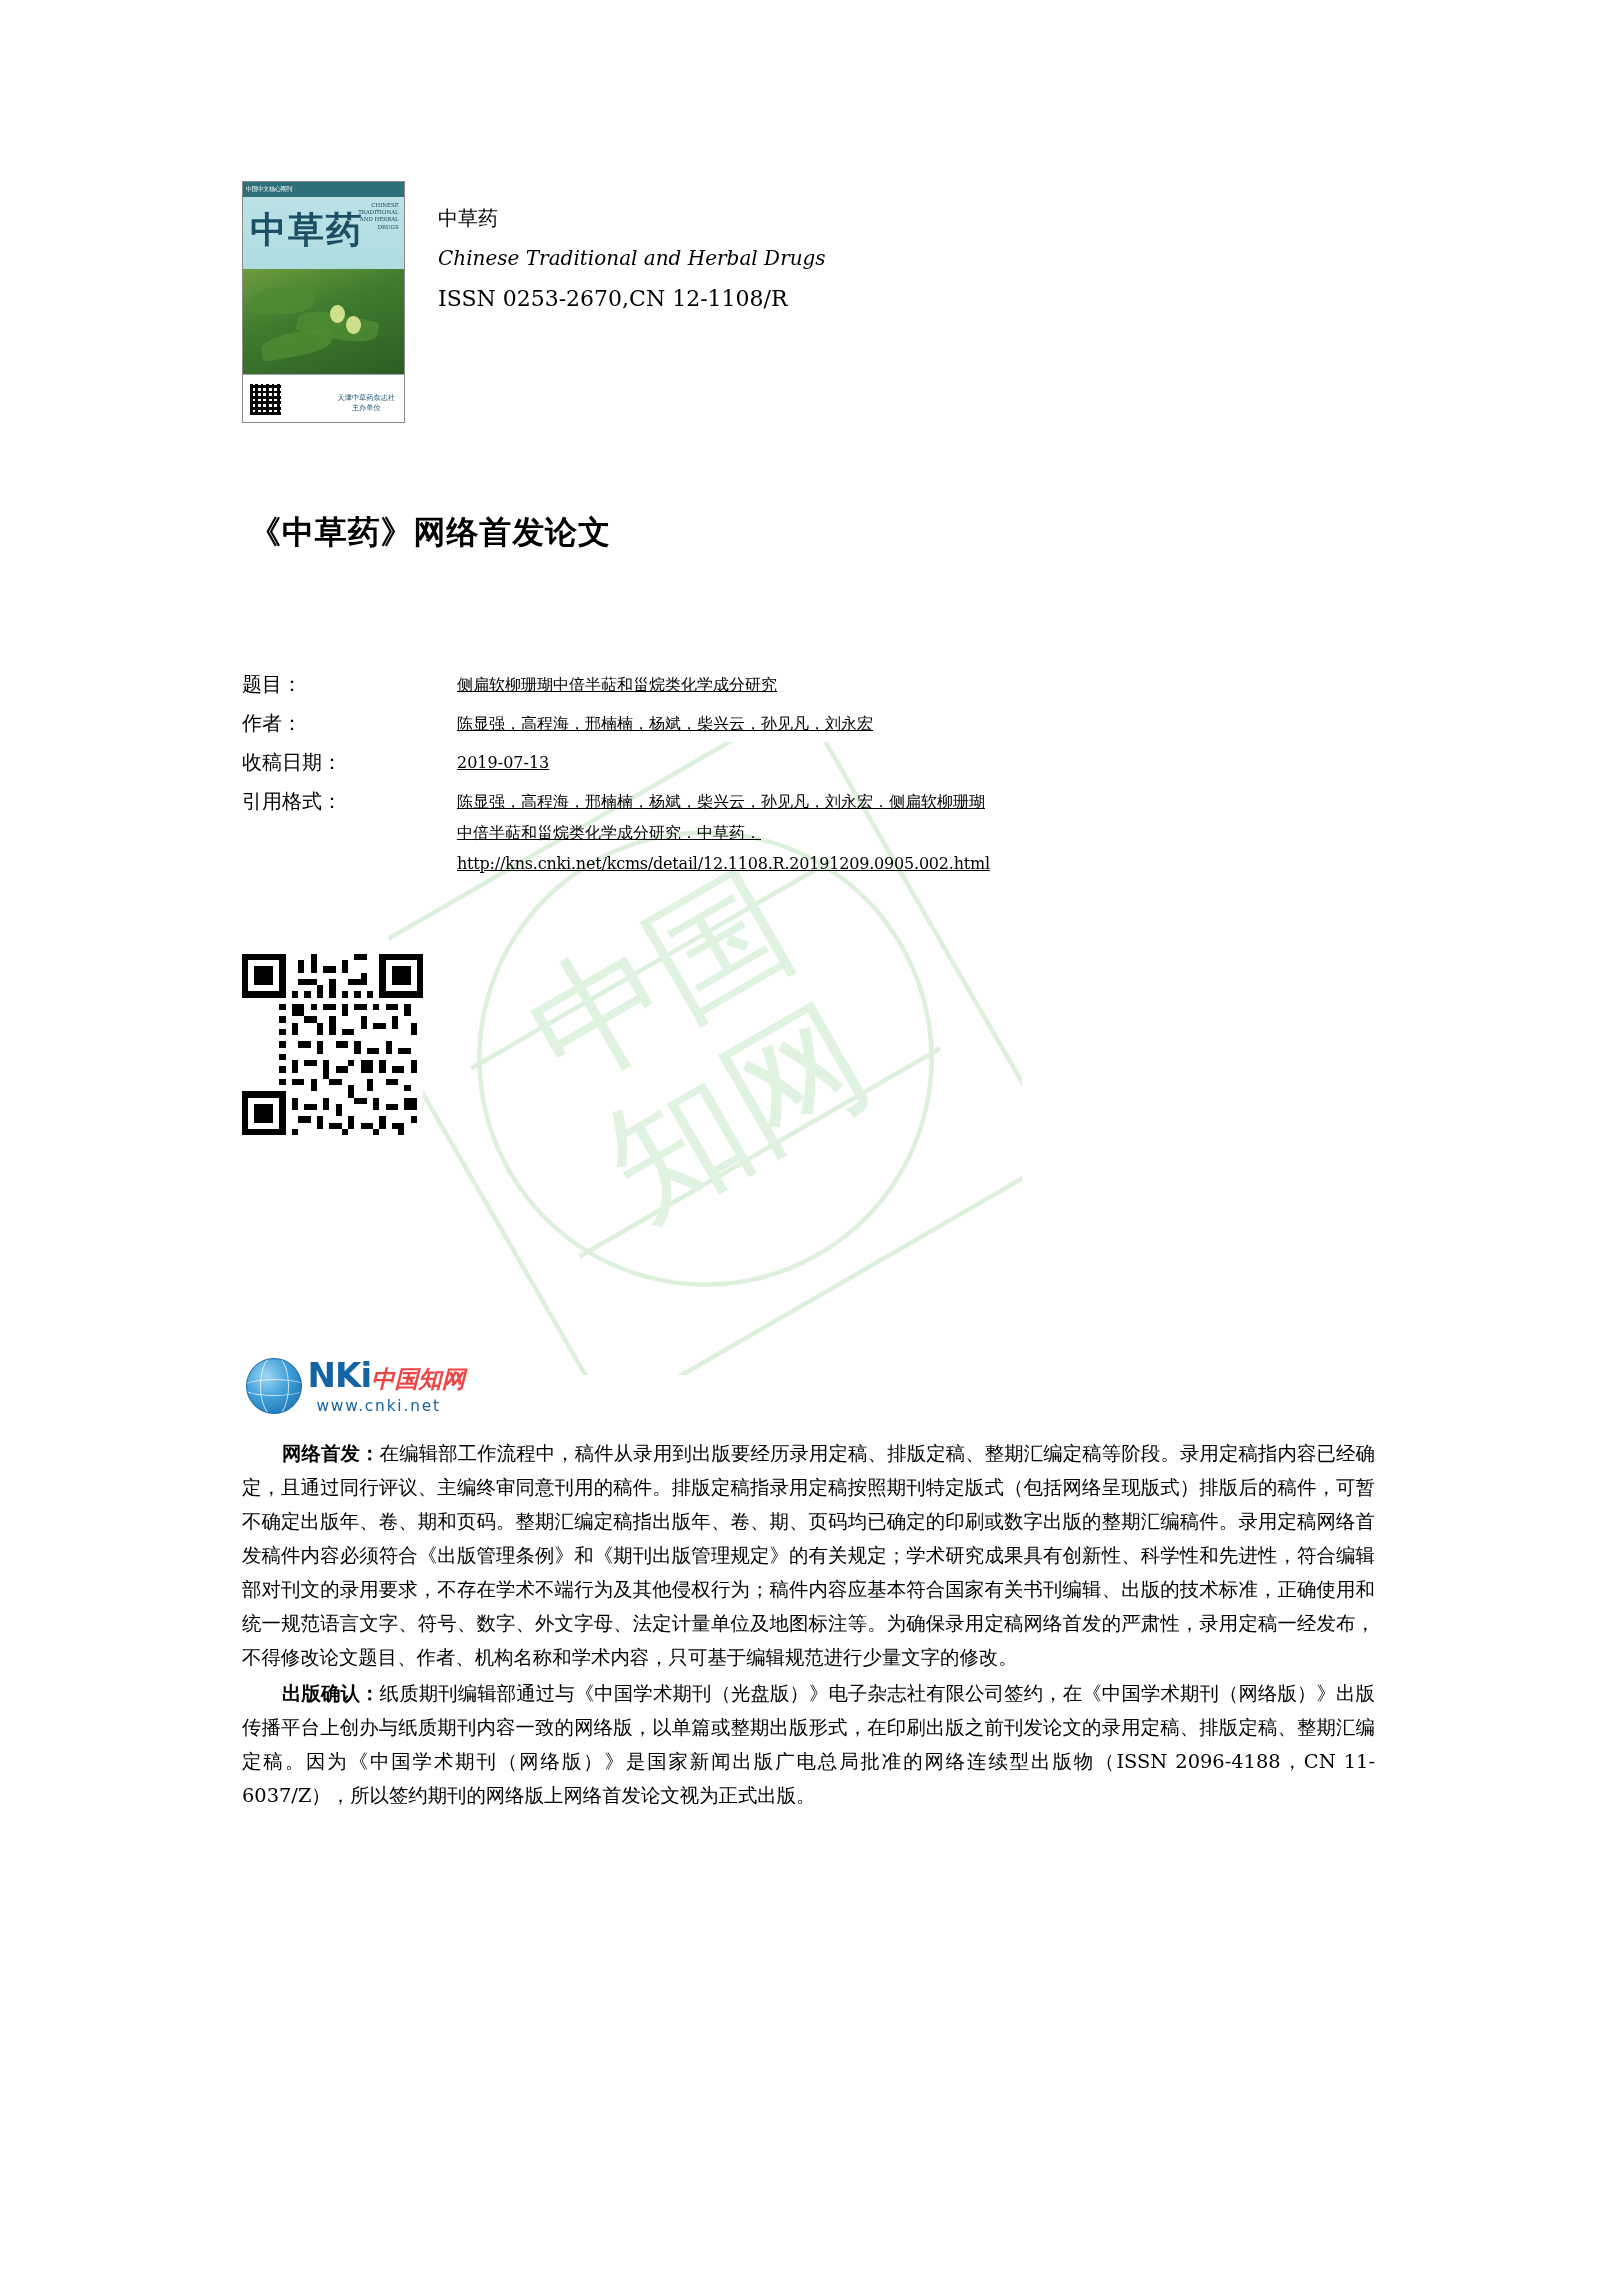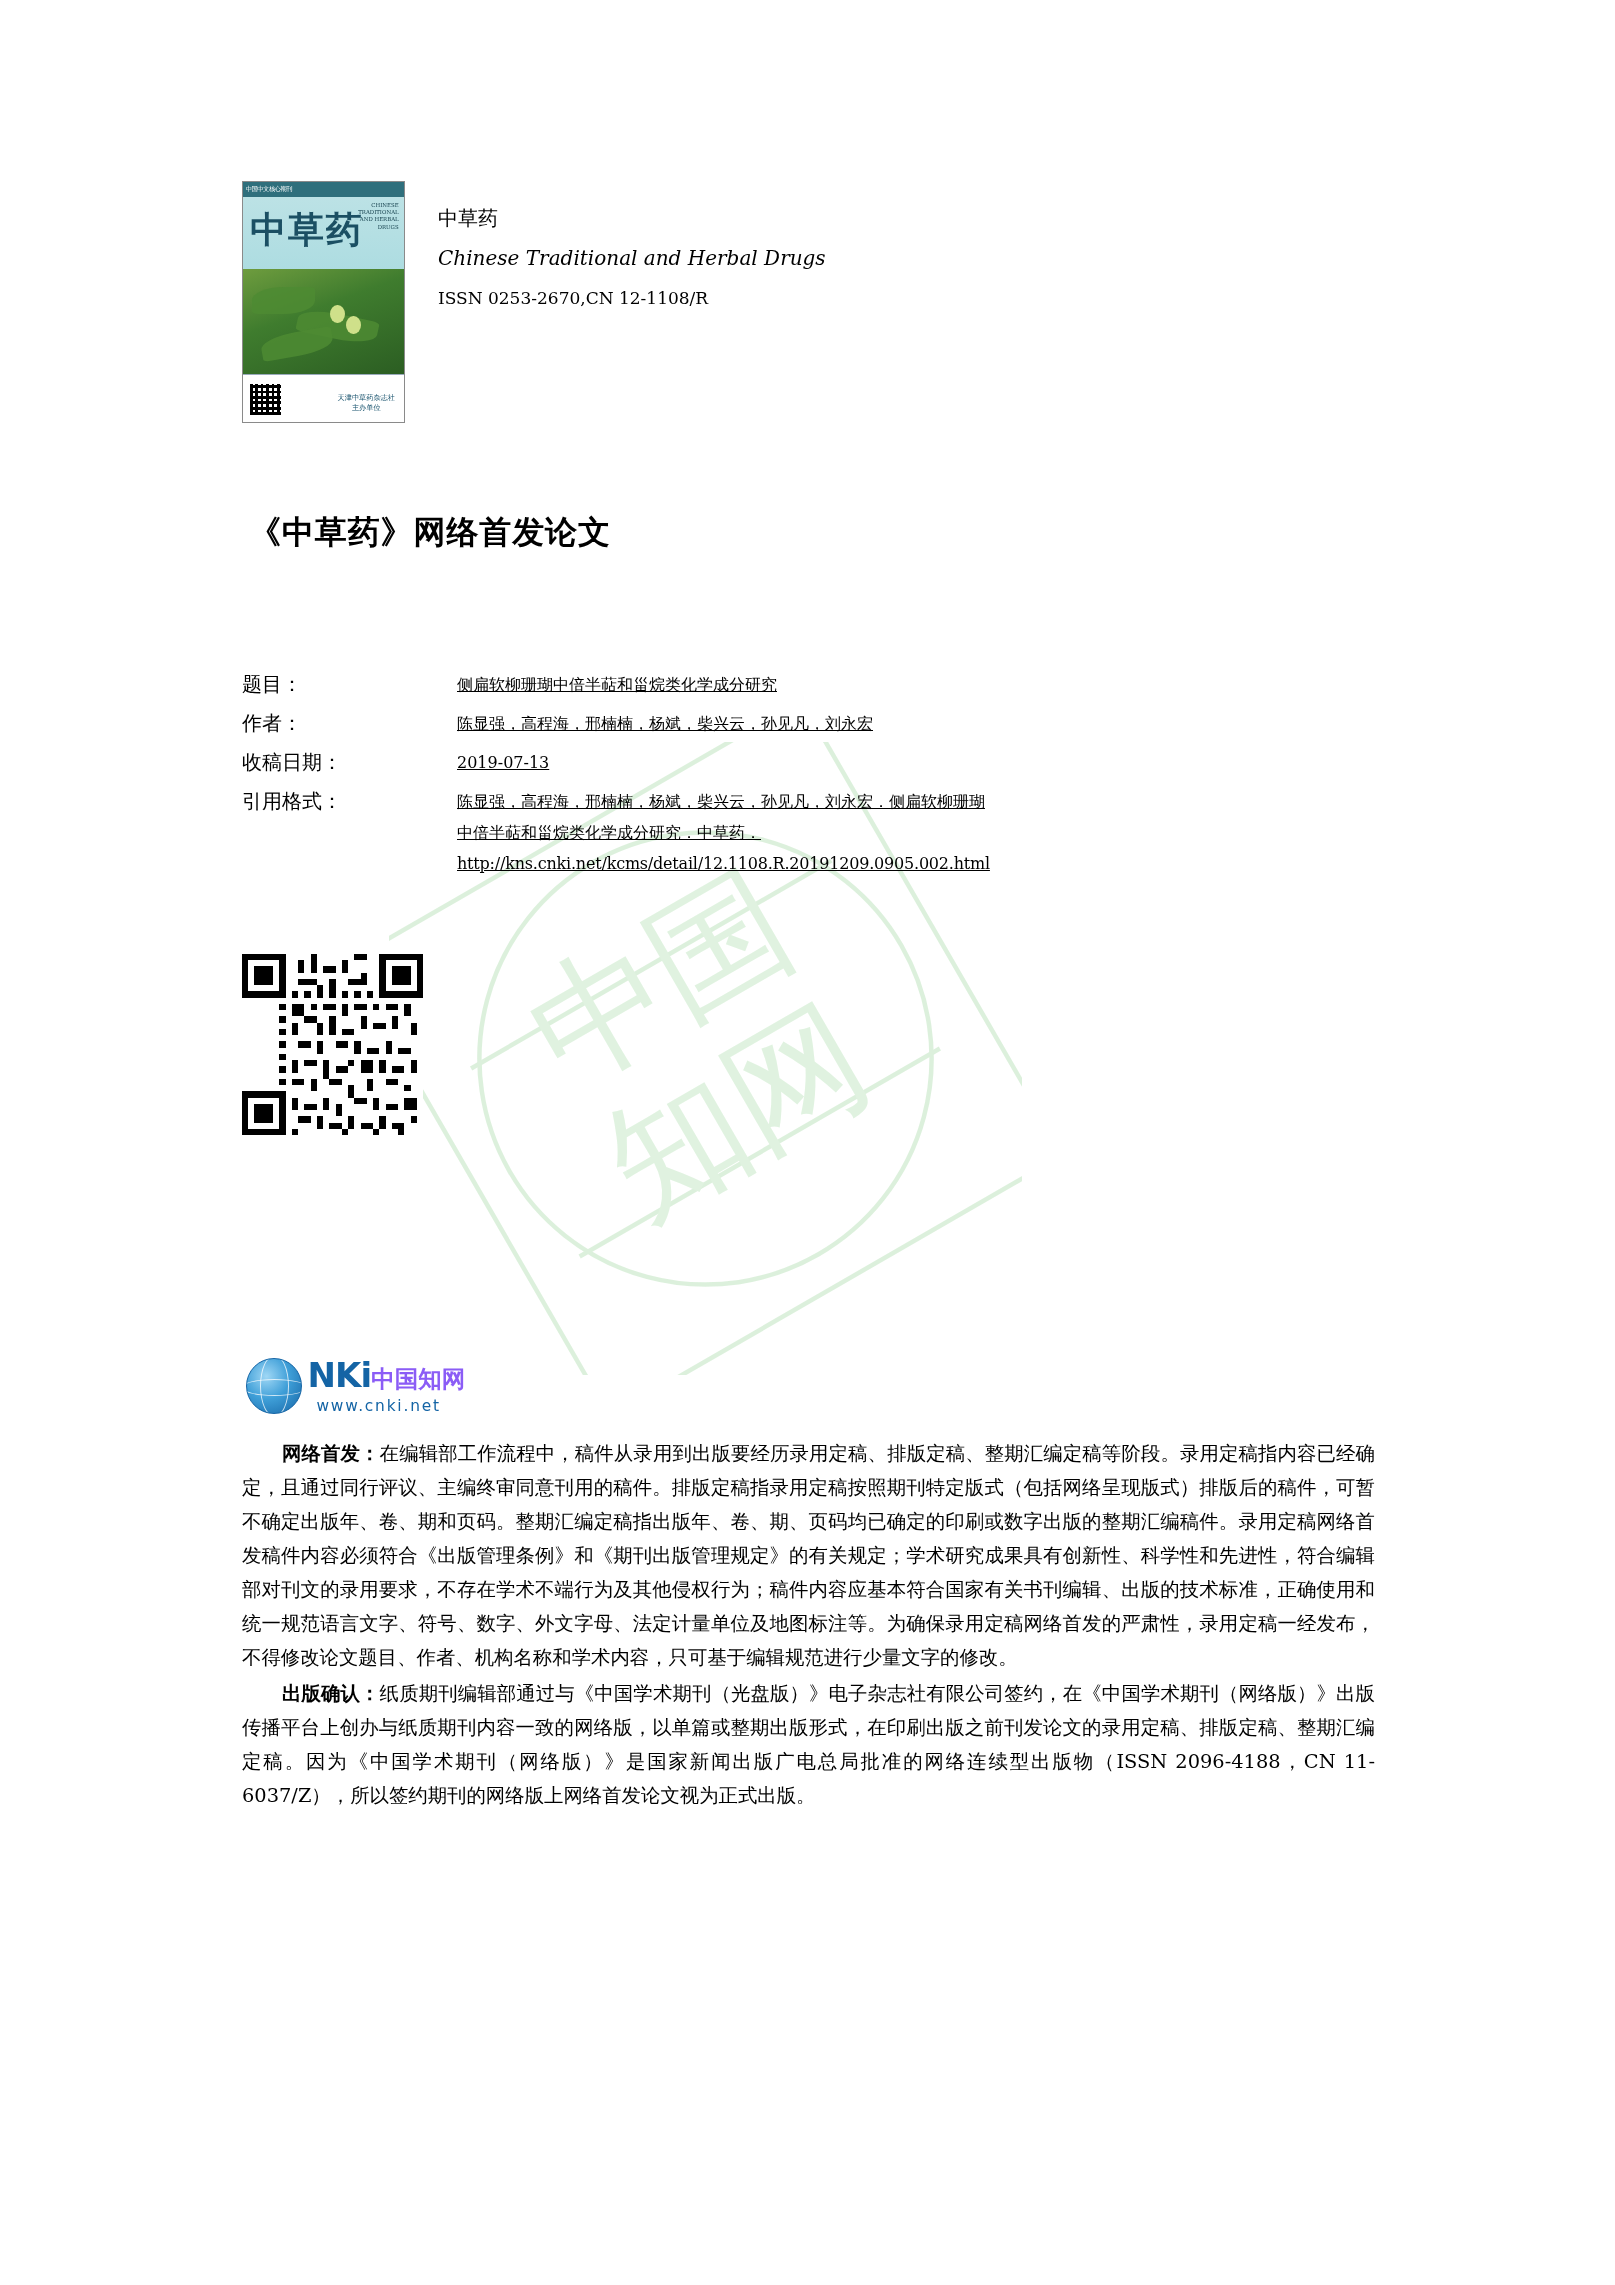--- a/index.html
+++ b/index.html
@@ -107,21 +107,21 @@
     margin-bottom: 9px;
   }
   .jtitle-en {
     font-size: 20px;
     font-style: italic;
     line-height: 31px;
     margin-bottom: 11px;
     font-family: "DejaVu Serif", "Liberation Serif", serif;
   }
   .jissn {
-    font-size: 17px;
+    font-size: 22px;
     line-height: 27px;
   }
 
   
   .doc-heading {
     position: absolute;
     left: 249px;
     top: 511px;
     font-size: 32px;
     font-weight: bold;
@@ -197,22 +197,23 @@
   .cnki-globe::after  { left: -5.4px; top: 20px; width: 63px; height: 14.5px; }
   .cnki-word {
     margin-left: 5.4px;
   }
   .cnki-main {
     font-family: "DejaVu Sans", sans-serif;
     font-size: 34px; font-weight: bold; color: #1464a5;
     letter-spacing: -0.9px; line-height: 36px;
   }
   .cnki-main .cn {
-    color: #8b5cf6; font-size: 23.5px; letter-spacing: 0;
+    color: #ef4444; font-size: 23.5px; letter-spacing: 0;
     font-family: "DejaVu Serif", serif;
+    font-style: italic;
   }
   .cnki-url {
     font-family: "DejaVu Sans", sans-serif;
     font-size: 15.4px; color: #1464a5; letter-spacing: 1.8px;
     margin-left: 9px;
   }
 
   
   .notes {
     position: absolute;

